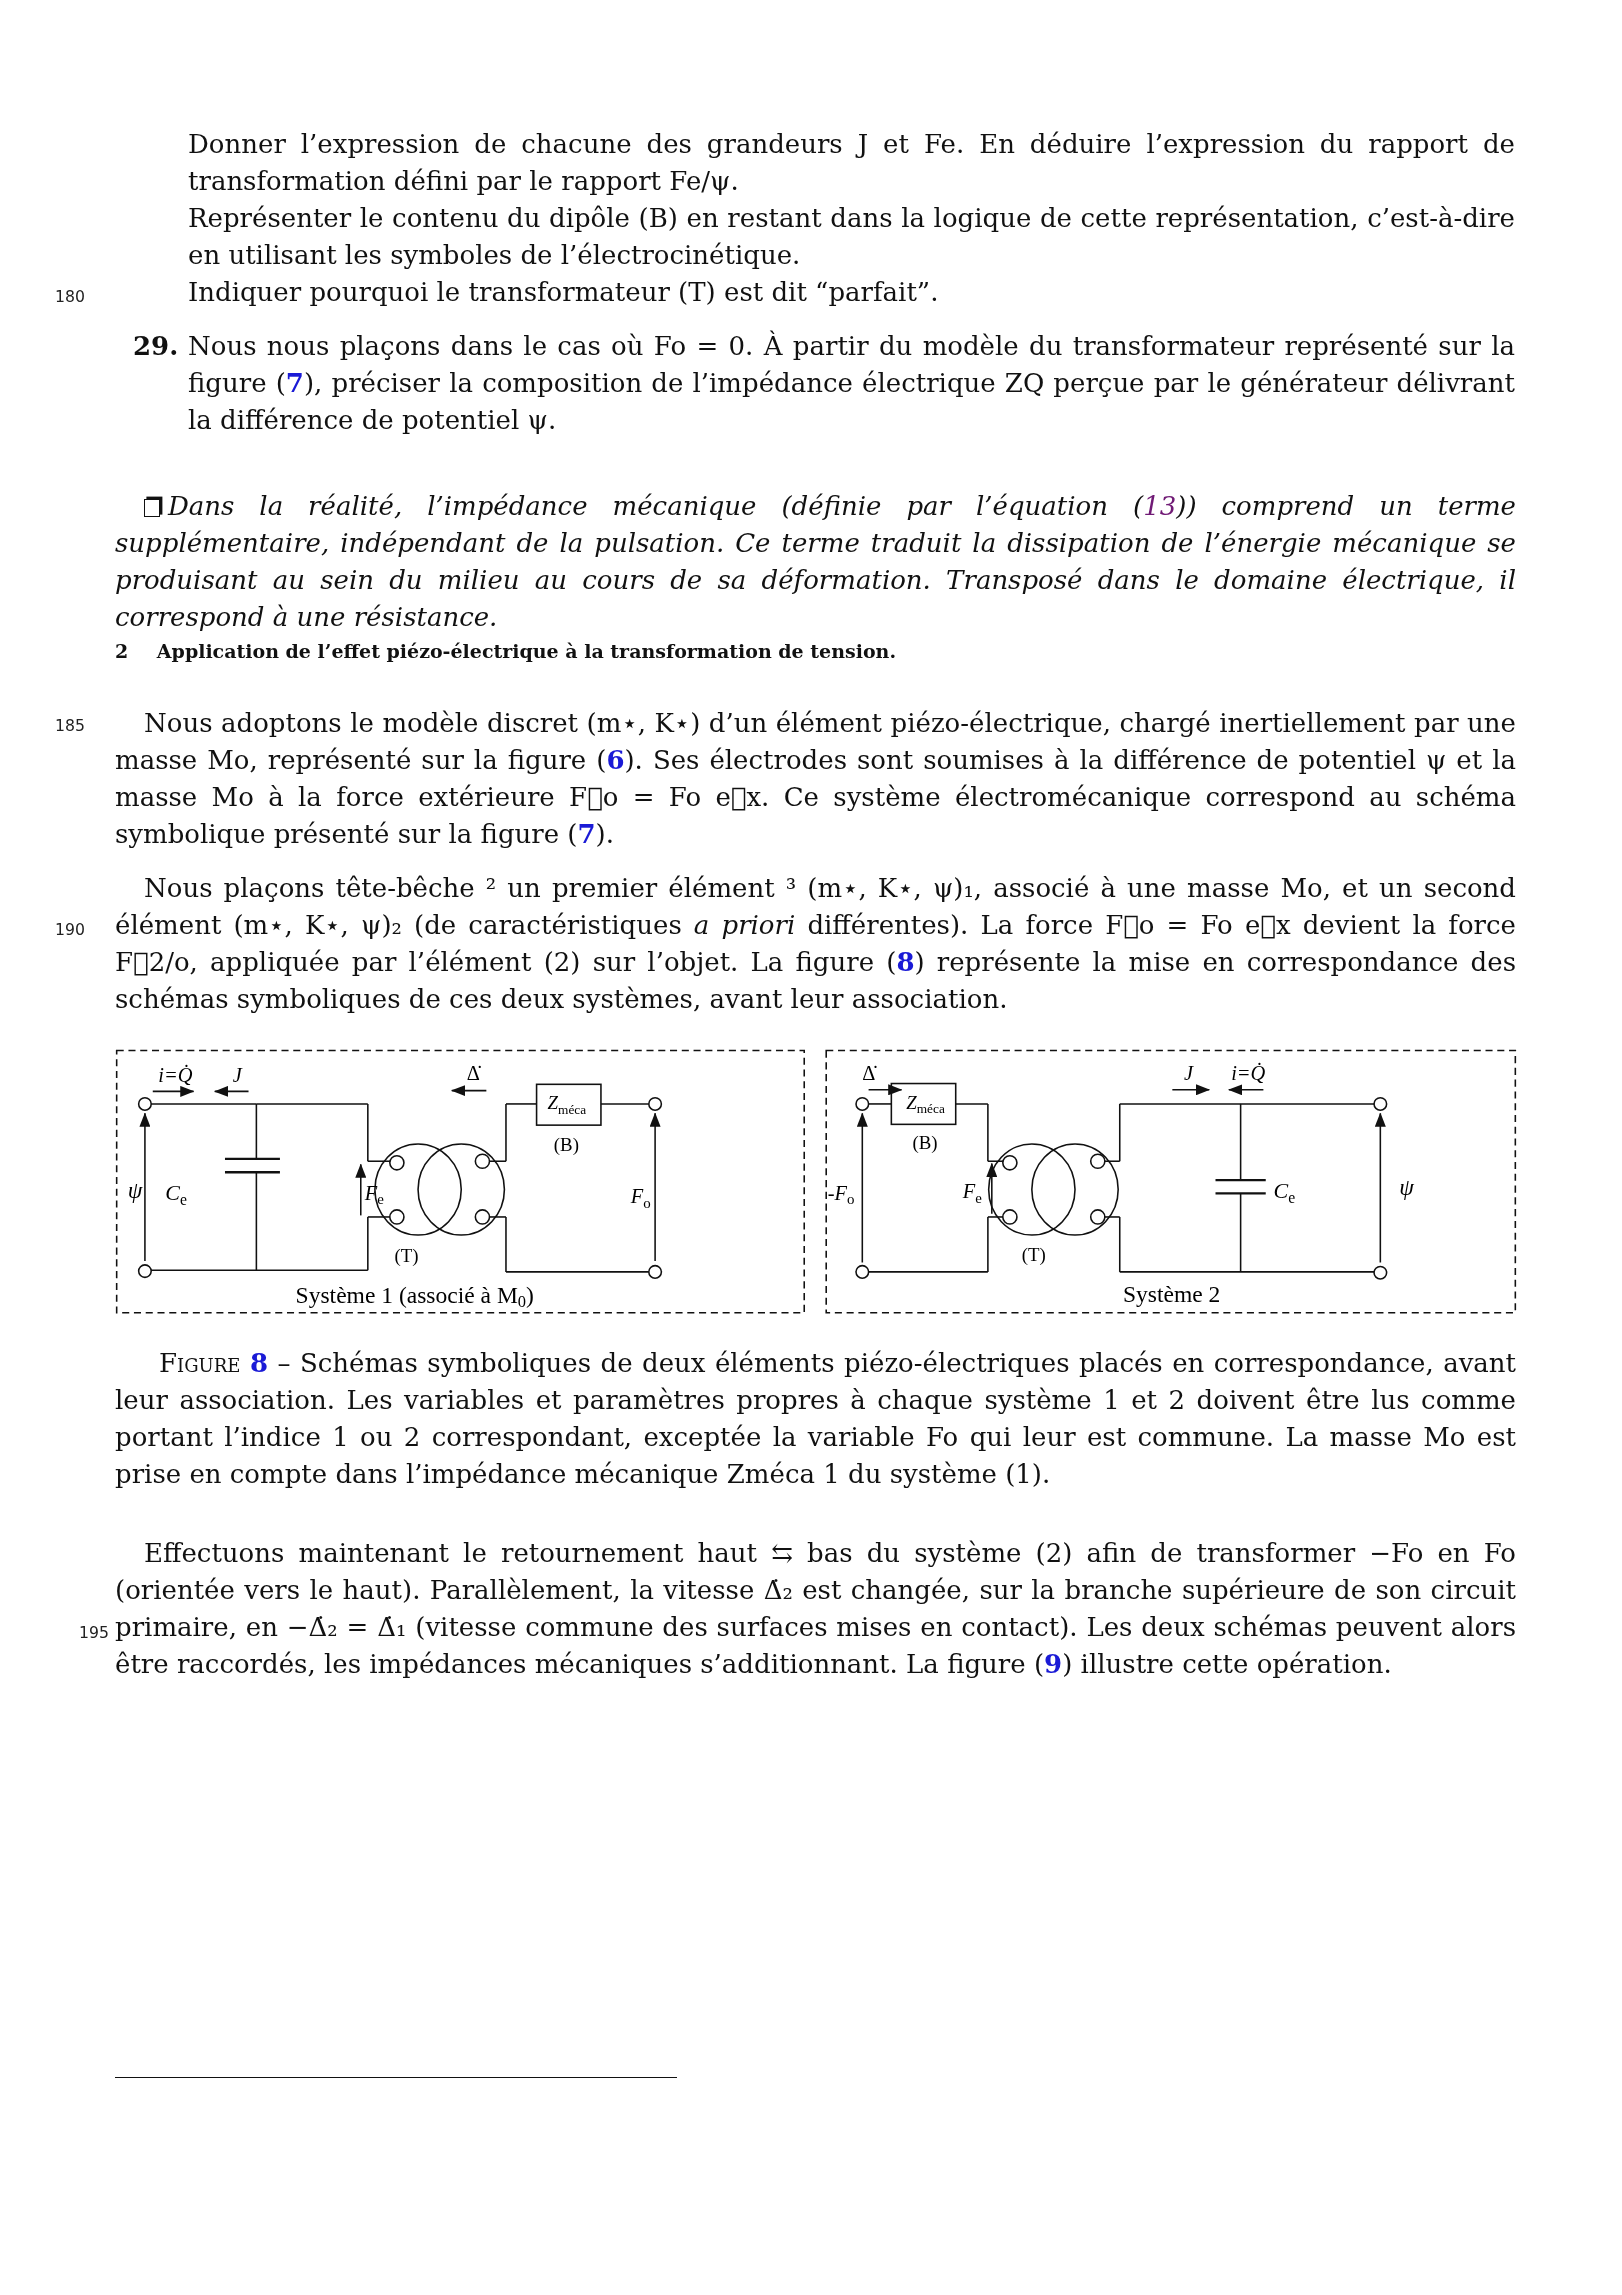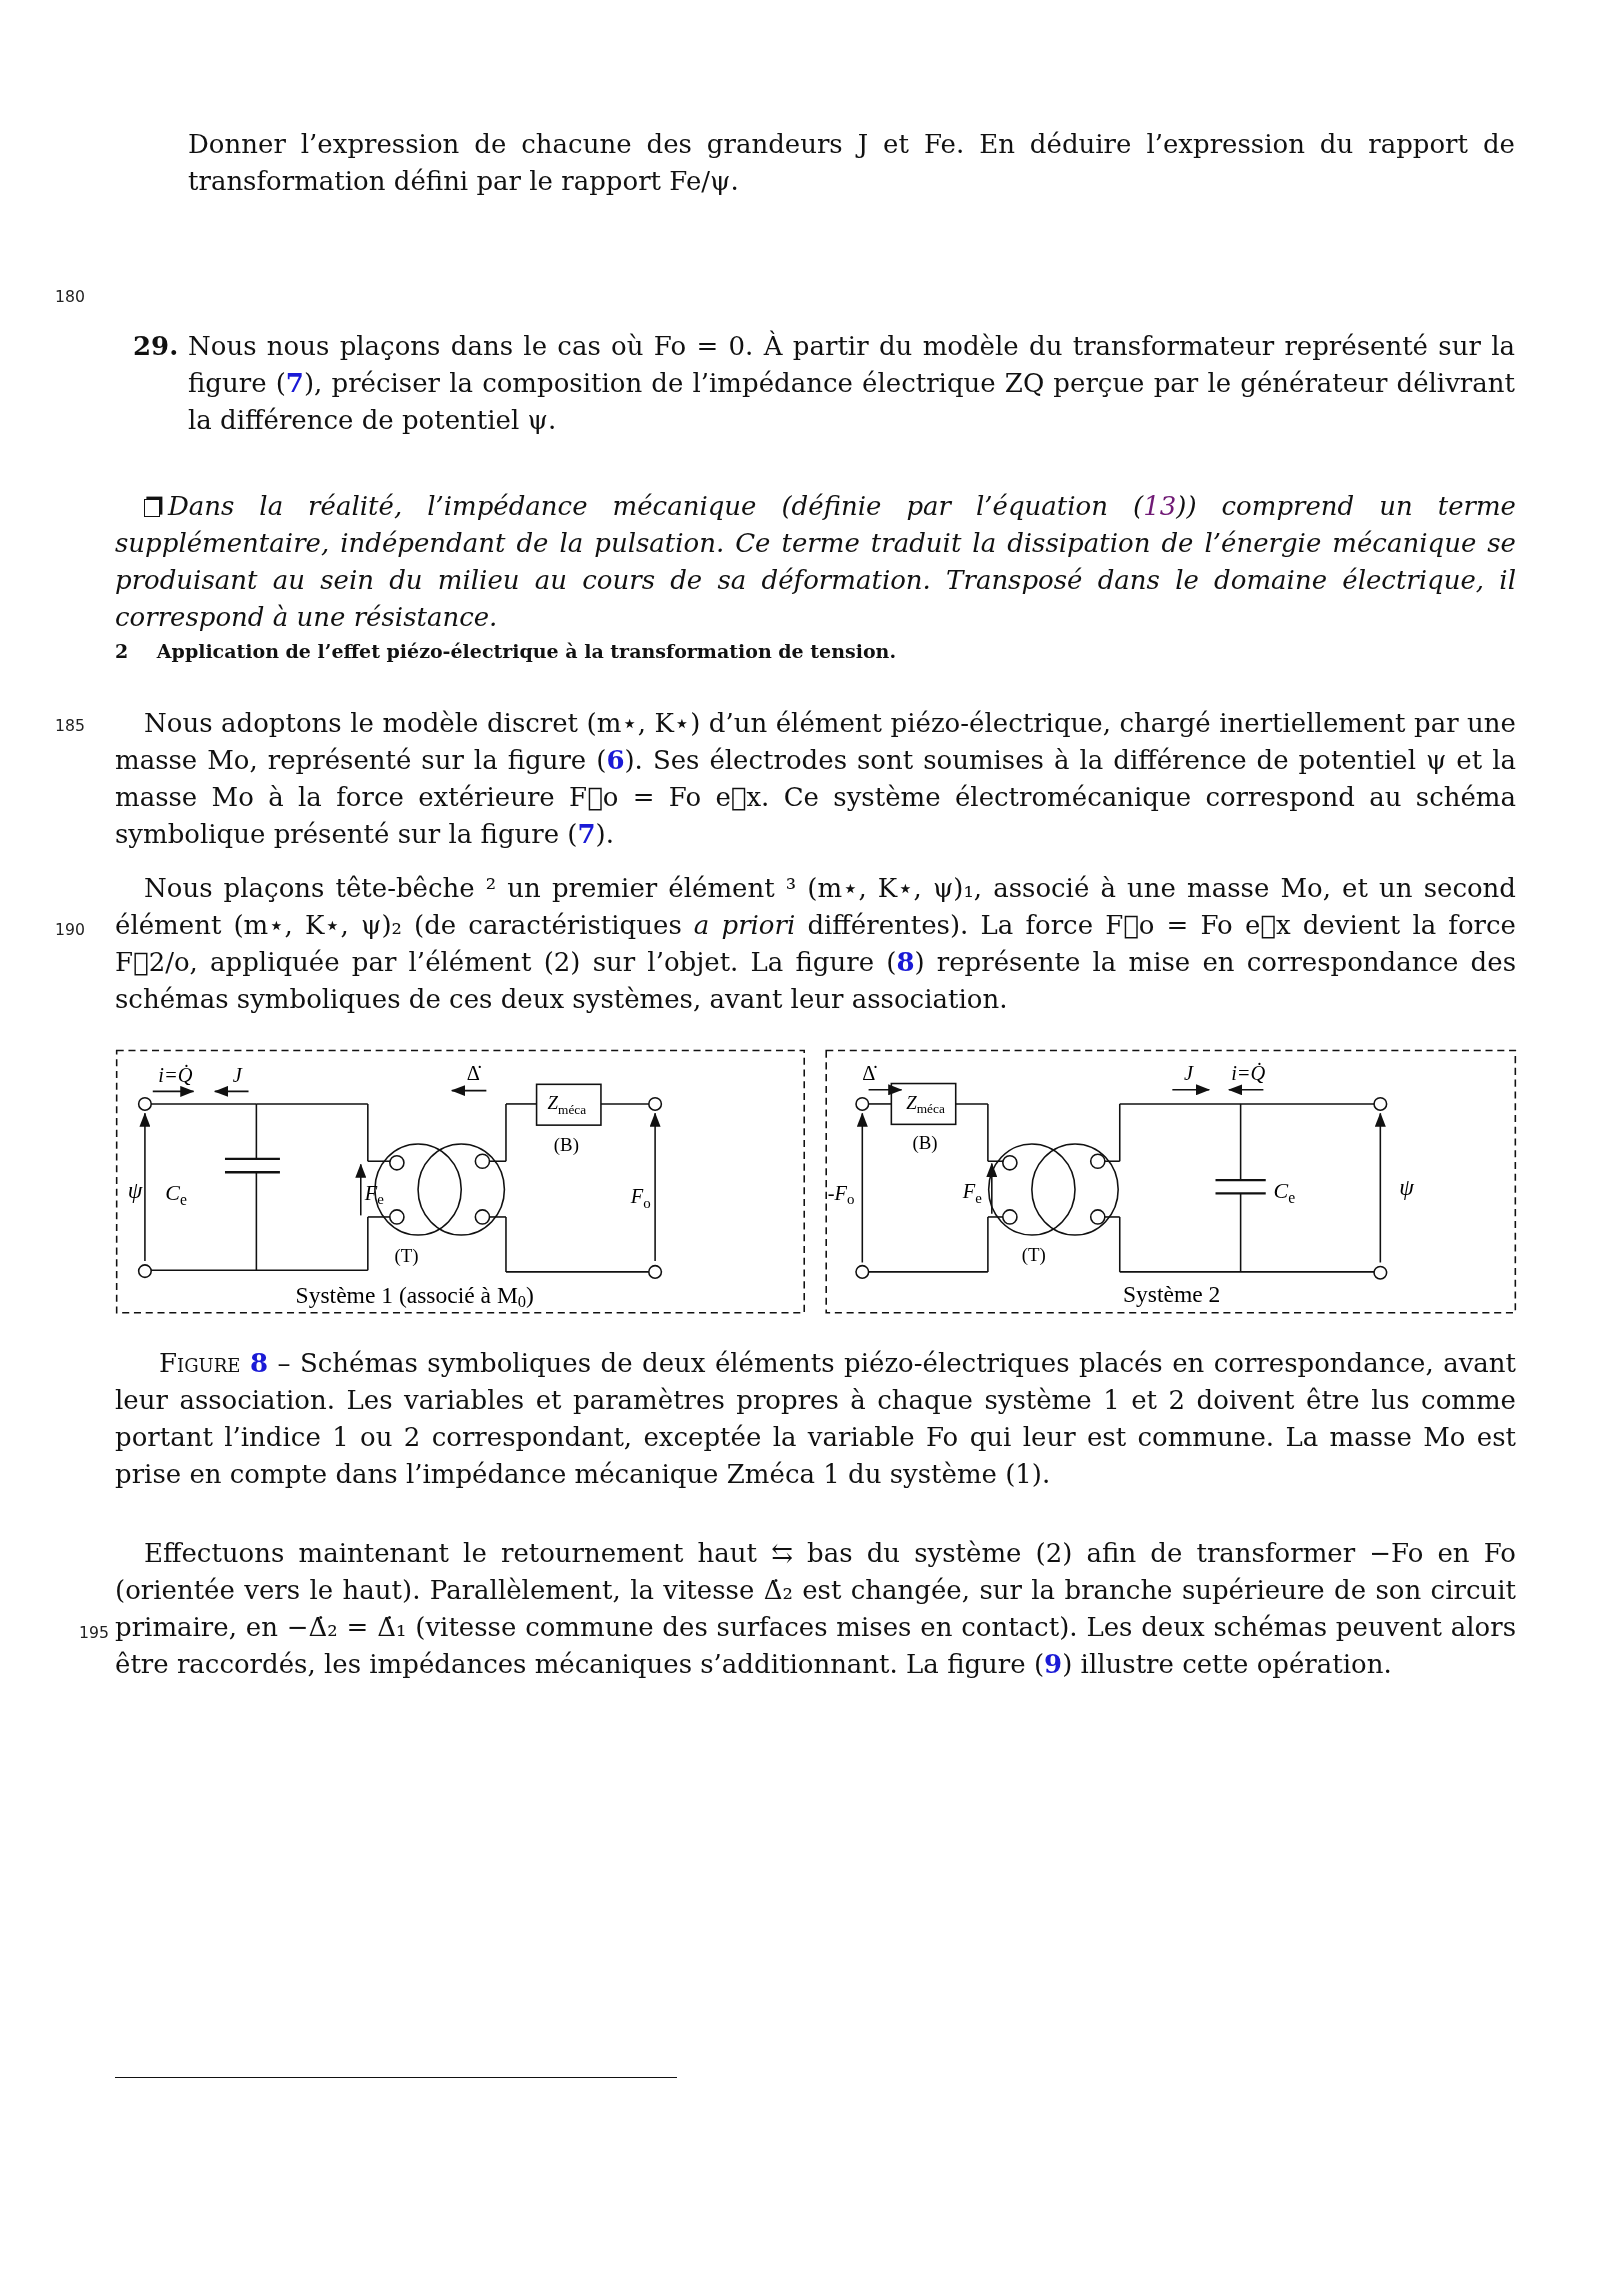--- a/index.html
+++ b/index.html
@@ -33,20 +33,22 @@
   }
   svg text { font-family: "Liberation Serif", "DejaVu Serif", serif; }
 </style>
 </head>
 <body>
 
 <div class="page">
 
   <div class="block" style="left:188px; top:126px; width:1327px;">
     <p class="p">Donner l’expression de chacune des grandeurs J et Fe. En déduire l’expression du rapport de transformation défini par le rapport Fe/ψ.</p>
+    <p class="p">Représenter le contenu du dipôle (B) en restant dans la logique de cette représentation, c’est-à-dire en utilisant les symboles de l’électrocinétique.</p>
+    <p class="p">Indiquer pourquoi le transformateur (T) est dit “parfait”.</p>
   </div>
   <span class="line-num" style="top:287px;">180</span>
 
   <div class="block" style="left:188px; top:328px; width:1327px;">
     <span class="qnum">29.</span>
     <span>Nous nous plaçons dans le cas où Fo = 0. À partir du modèle du transformateur représenté sur la figure (</span><span class="ref-blue">7</span><span>), préciser la composition de l’impédance électrique ZQ perçue par le générateur délivrant la différence de potentiel ψ.</span>
   </div>
 
   <div class="block it" style="left:115px; top:488px; width:1401px; text-indent:29px;">
     <span class="box-icon"></span><span>Dans la réalité, l’impédance mécanique (définie par l’équation (</span><span class="ref-red">13</span><span>)) comprend un terme supplémentaire, indépendant de la pulsation. Ce terme traduit la dissipation de l’énergie mécanique se produisant au sein du milieu au cours de sa déformation. Transposé dans le domaine électrique, il correspond à une résistance.</span>

